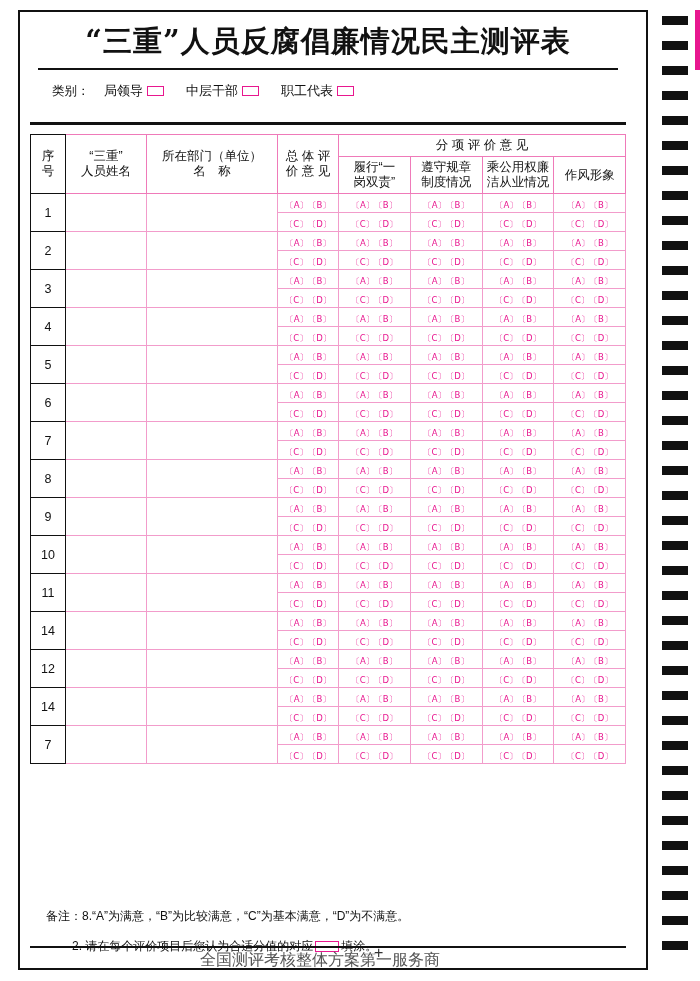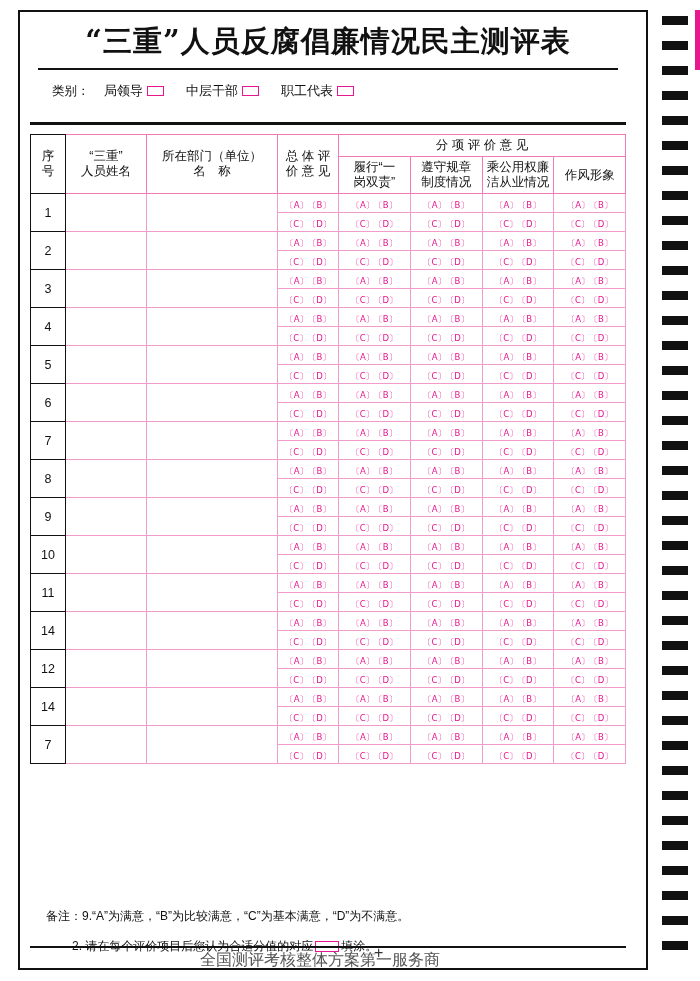--- a/index.html
+++ b/index.html
@@ -456,21 +456,21 @@
           <td class="optcell"><span class="opt">〔C〕〔D〕</span></td>
           <td class="optcell"><span class="opt">〔C〕〔D〕</span></td>
           <td class="optcell"><span class="opt">〔C〕〔D〕</span></td>
           <td class="optcell"><span class="opt">〔C〕〔D〕</span></td>
           <td class="optcell"><span class="opt">〔C〕〔D〕</span></td>
         </tr>
       </tbody>
   </table>
 
   <div class="notes">
-    <div>备注：9.“A”为满意，“B”为比较满意，“C”为基本满意，“D”为不满意。</div>
+    <div>备注：8.“A”为满意，“B”为比较满意，“C”为基本满意，“D”为不满意。</div>
     <div class="n2">
       <span>2. 请在每个评价项目后您认为合适分值的对应</span><span class="ink"></span><span>填涂</span><span>。</span>
     </div>
   </div>
 
   <div class="foot-rule"></div>
   <div class="plus">+</div>
   <div class="footer">全国测评考核整体方案第一服务商</div>
 
 </div>

